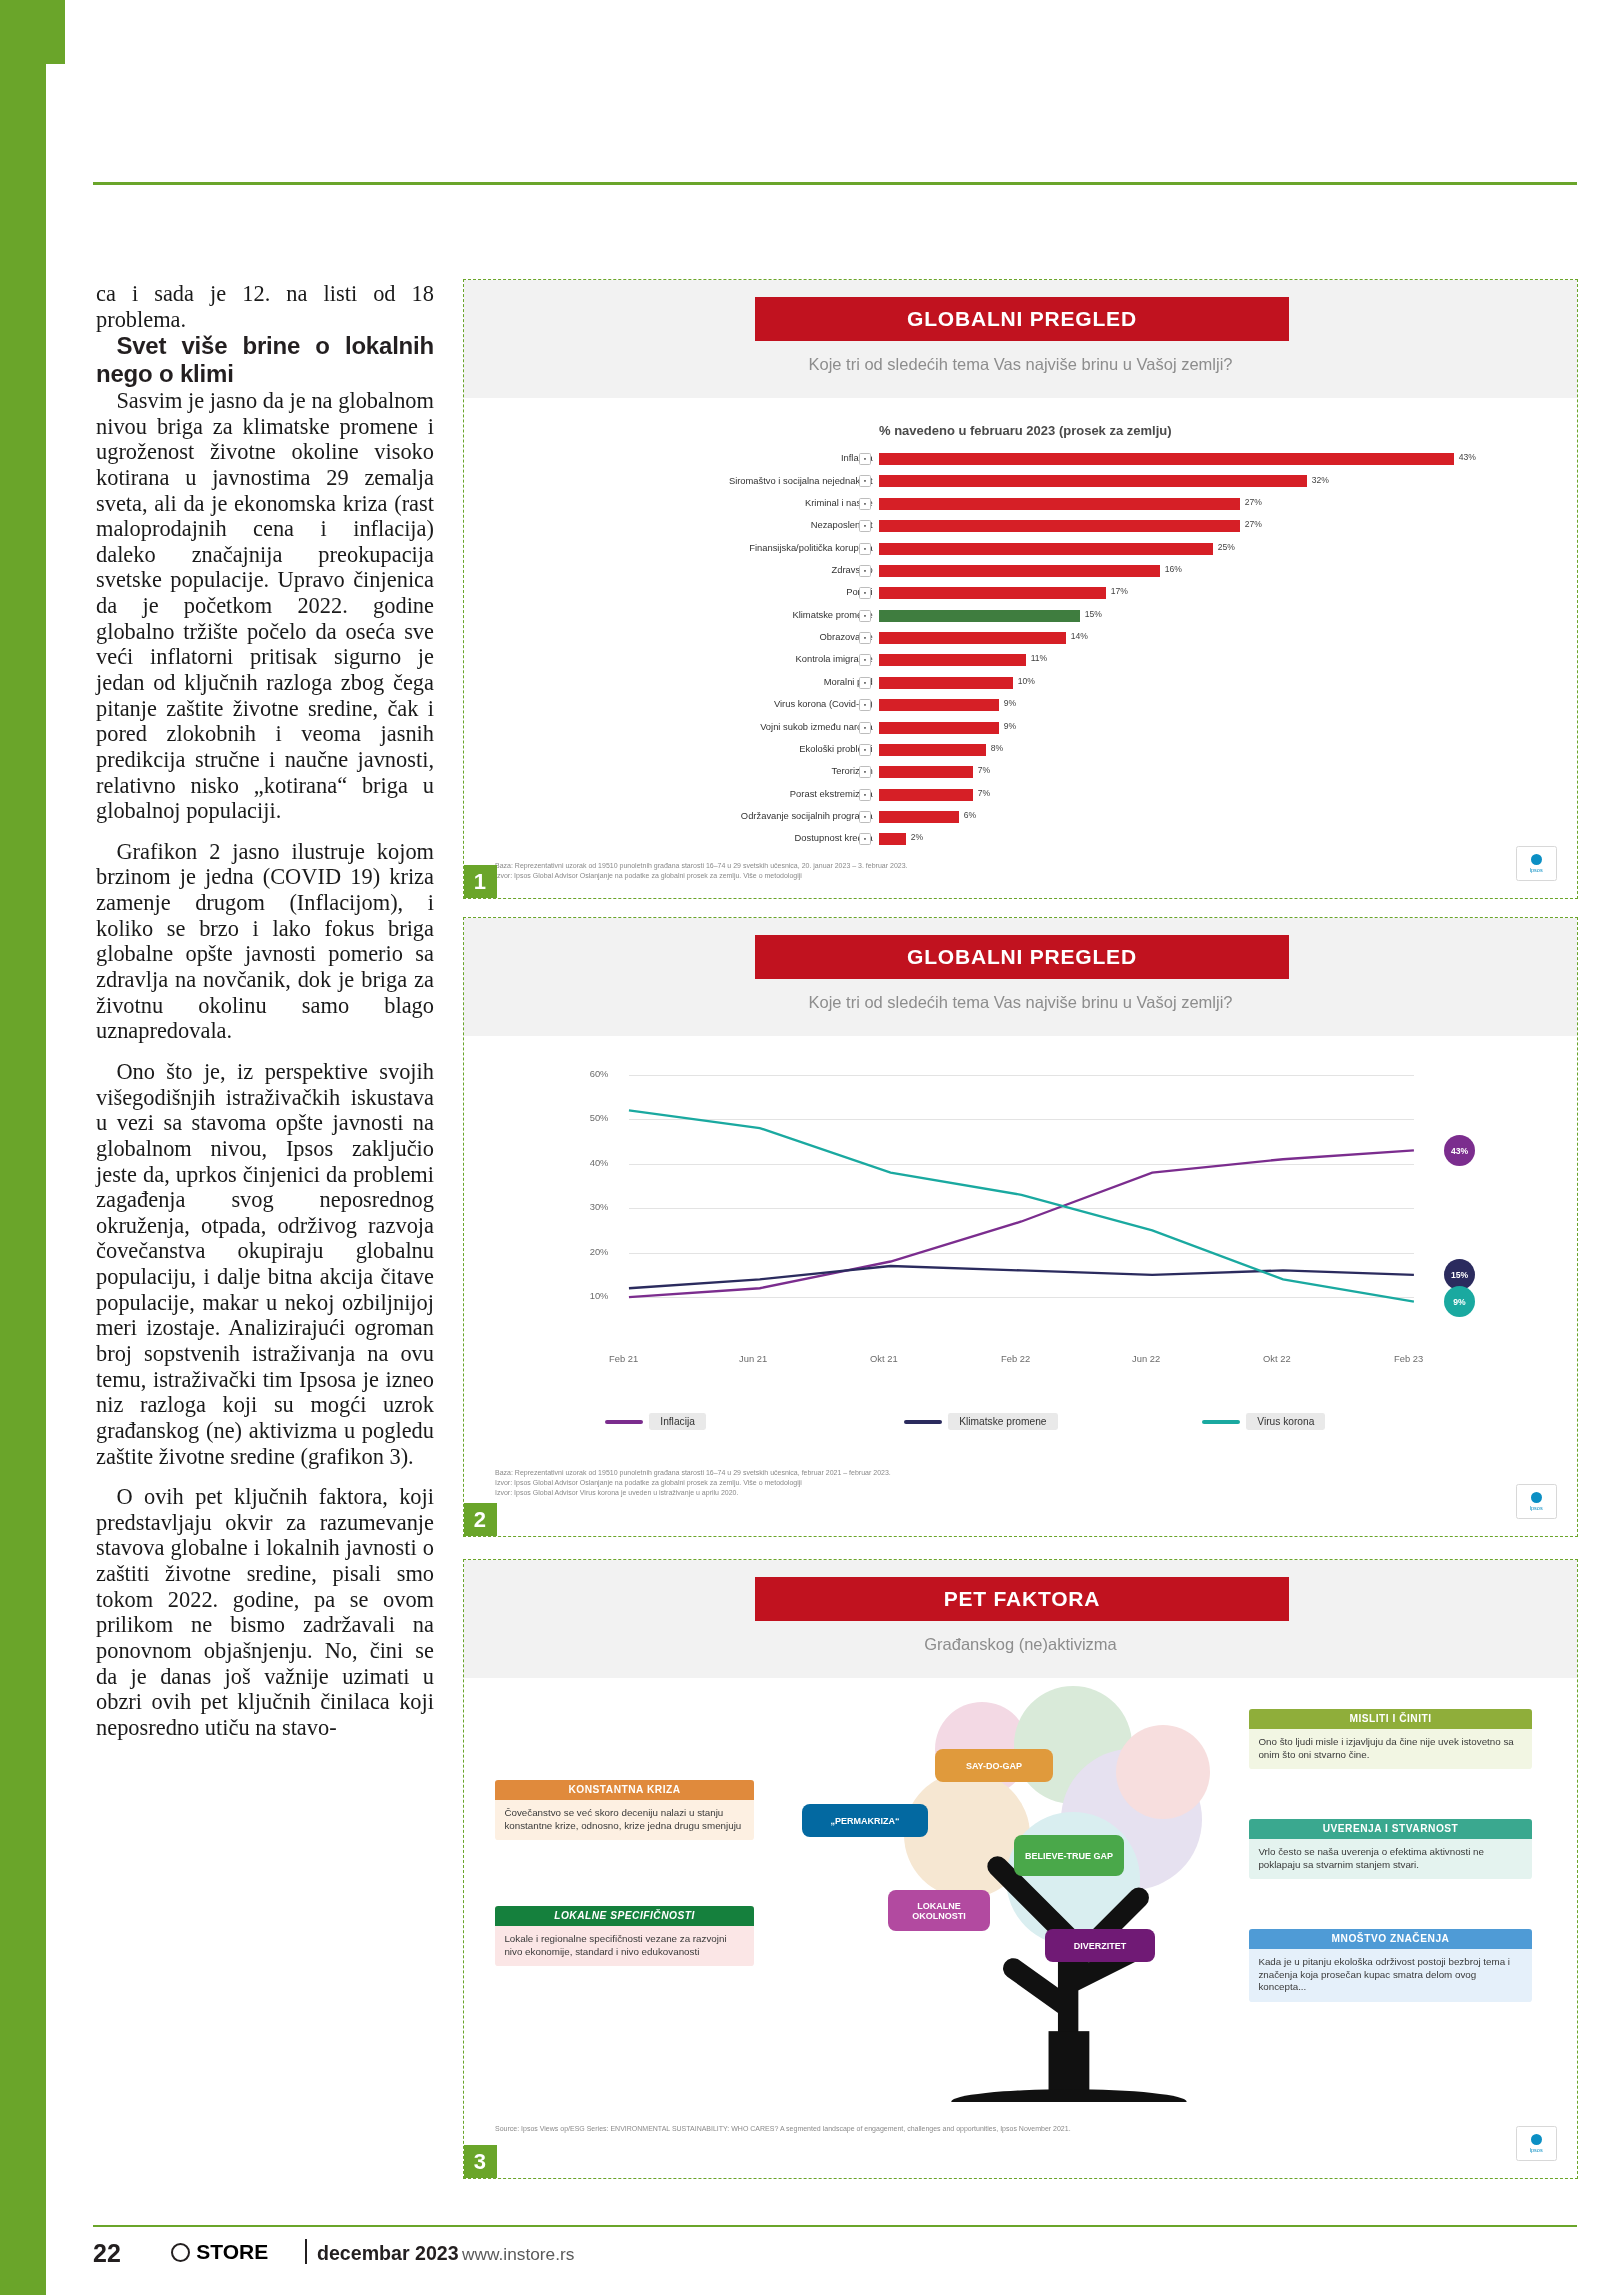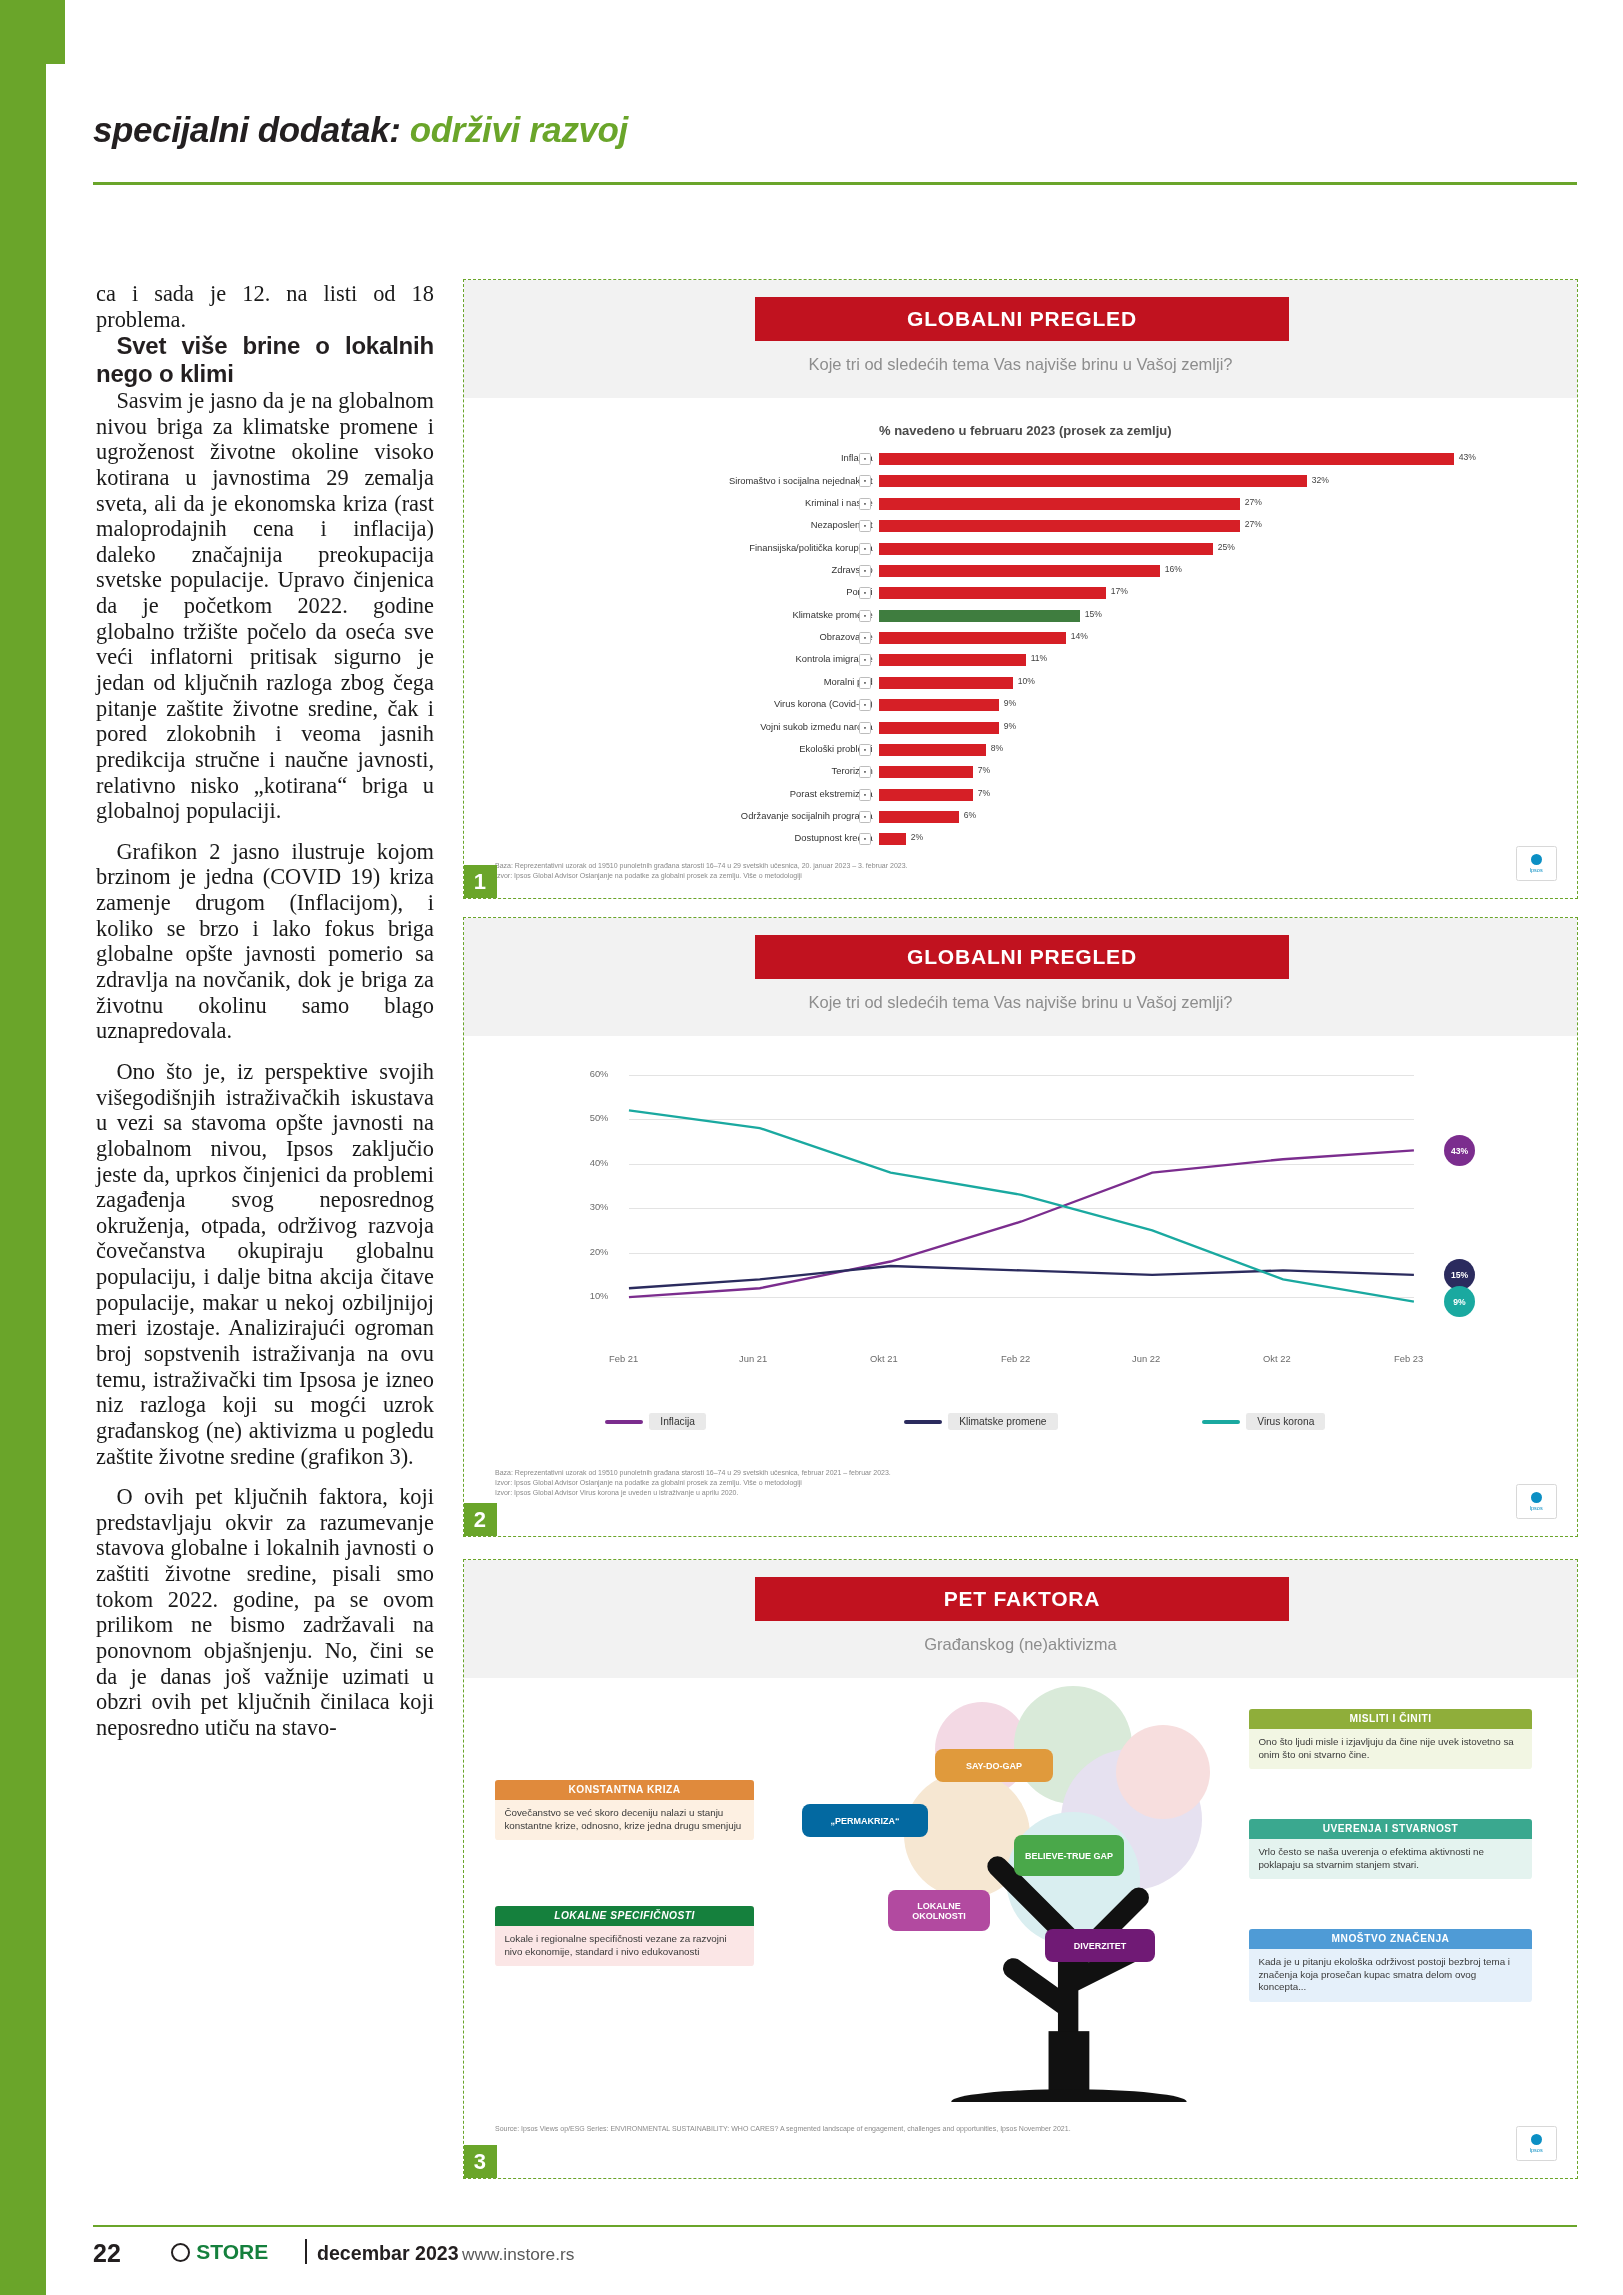--- a/index.html
+++ b/index.html
@@ -156,21 +156,21 @@
   .footer {
     position:absolute; left:0; bottom:0; width:1623px; height:75px;
   }
   .footer-rule { position:absolute; left:93px; top:4.7px; width:1484px; height:2.4px; background:#6aa52a; }
   .pageno {
     position:absolute; left:93px; top:19px;
     font-family:"Liberation Sans", sans-serif; font-weight:bold; font-size:25px; color:#231f20;
   }
   .foot-logo {
     position:absolute; left:171px; top:20.4px;
-    font-family:"Liberation Sans", sans-serif; font-weight:bold; font-size:21px; color:#15803d;
+    font-family:"Liberation Sans", sans-serif; font-weight:bold; font-size:21px; color:#000000;
     display:flex; align-items:center; gap:6.3px;
   }
   .foot-logo .circ {
     width:19px; height:19px; border-radius:50%; border:2.4px solid #231f20;
     display:inline-block;
   }
   .foot-sep { position:absolute; left:305px; top:19px; width:1.6px; height:25px; background:#231f20; }
   .foot-date {
     position:absolute; left:317px; top:22px;
     font-family:"Liberation Sans", sans-serif; font-weight:bold; font-size:19.6px; color:#231f20;
@@ -180,24 +180,20 @@
     font-family:"Liberation Sans", sans-serif; font-size:17.3px; color:#5a5a5a;
   }
 </style>
 </head>
 <body>
 
 <div class="left-bar"></div>
 <div class="top-green-block"></div>
 
 <div class="header-area">
-  <div class="header-title">
-    <span>specijalni dodatak:</span>
-    <span class="accent">održivi razvoj</span>
-  </div>
   <div class="header-rule"></div>
 </div>
 
 <div class="text-col">
   <p class="noindent">ca i sada je 12. na listi od 18 problema.</p>
   <p class="subhead">Svet više brine o lokalnih nego o klimi</p>
   <p>Sasvim je jasno da je na globalnom nivou briga za klimatske promene i ugroženost životne okoline visoko kotirana u javnostima 29 zemalja sveta, ali da je ekonomska kriza (rast maloprodajnih cena i inflacija) daleko značajnija preokupacija svetske populacije. Upravo činjenica da je početkom 2022. godine globalno tržište počelo da oseća sve veći inflatorni pritisak sigurno je jedan od ključnih razloga zbog čega pitanje zaštite životne sredine, čak i pored zlokobnih i veoma jasnih predikcija stručne i naučne javnosti, relativno nisko „kotirana“ briga u globalnoj populaciji.</p>
   <div class="gap"></div>
   <p>Grafikon 2 jasno ilustruje kojom brzinom je jedna (COVID 19) kriza zamenje drugom (Inflacijom), i koliko se brzo i lako fokus briga globalne opšte javnosti pomerio sa zdravlja na novčanik, dok je briga za životnu okolinu samo blago uznapredovala.</p>
   <div class="gap"></div>

